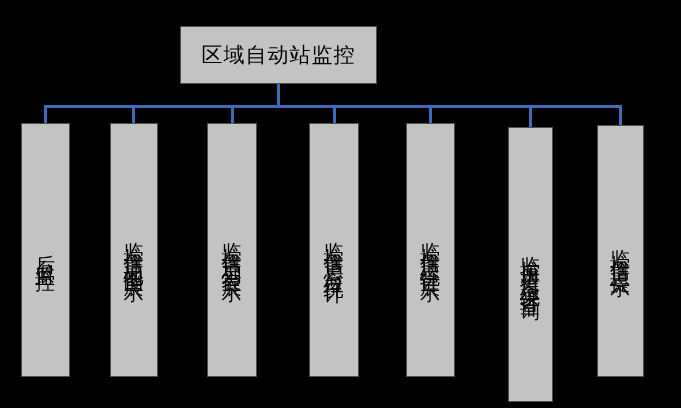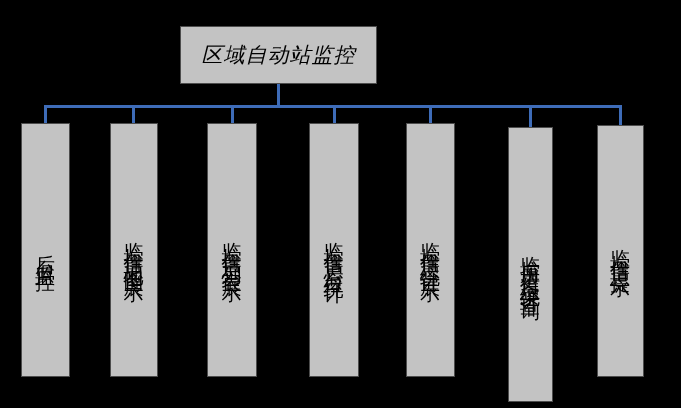--- a/index.html
+++ b/index.html
@@ -31,21 +31,20 @@
     color: var(--text);
     z-index: 2;
   }
 
   .root-node {
     left: 180px; top: 26px;
     width: 197px; height: 58px;
     font-size: 21px;
     letter-spacing: 1px;
     white-space: nowrap;
-    font-style: italic;
   }
 
   .vnode .vlabel {
     writing-mode: vertical-rl;
     text-orientation: upright;
     font-size: 20px;
     letter-spacing: 6px;
     line-height: 1;
     white-space: nowrap;
   }

